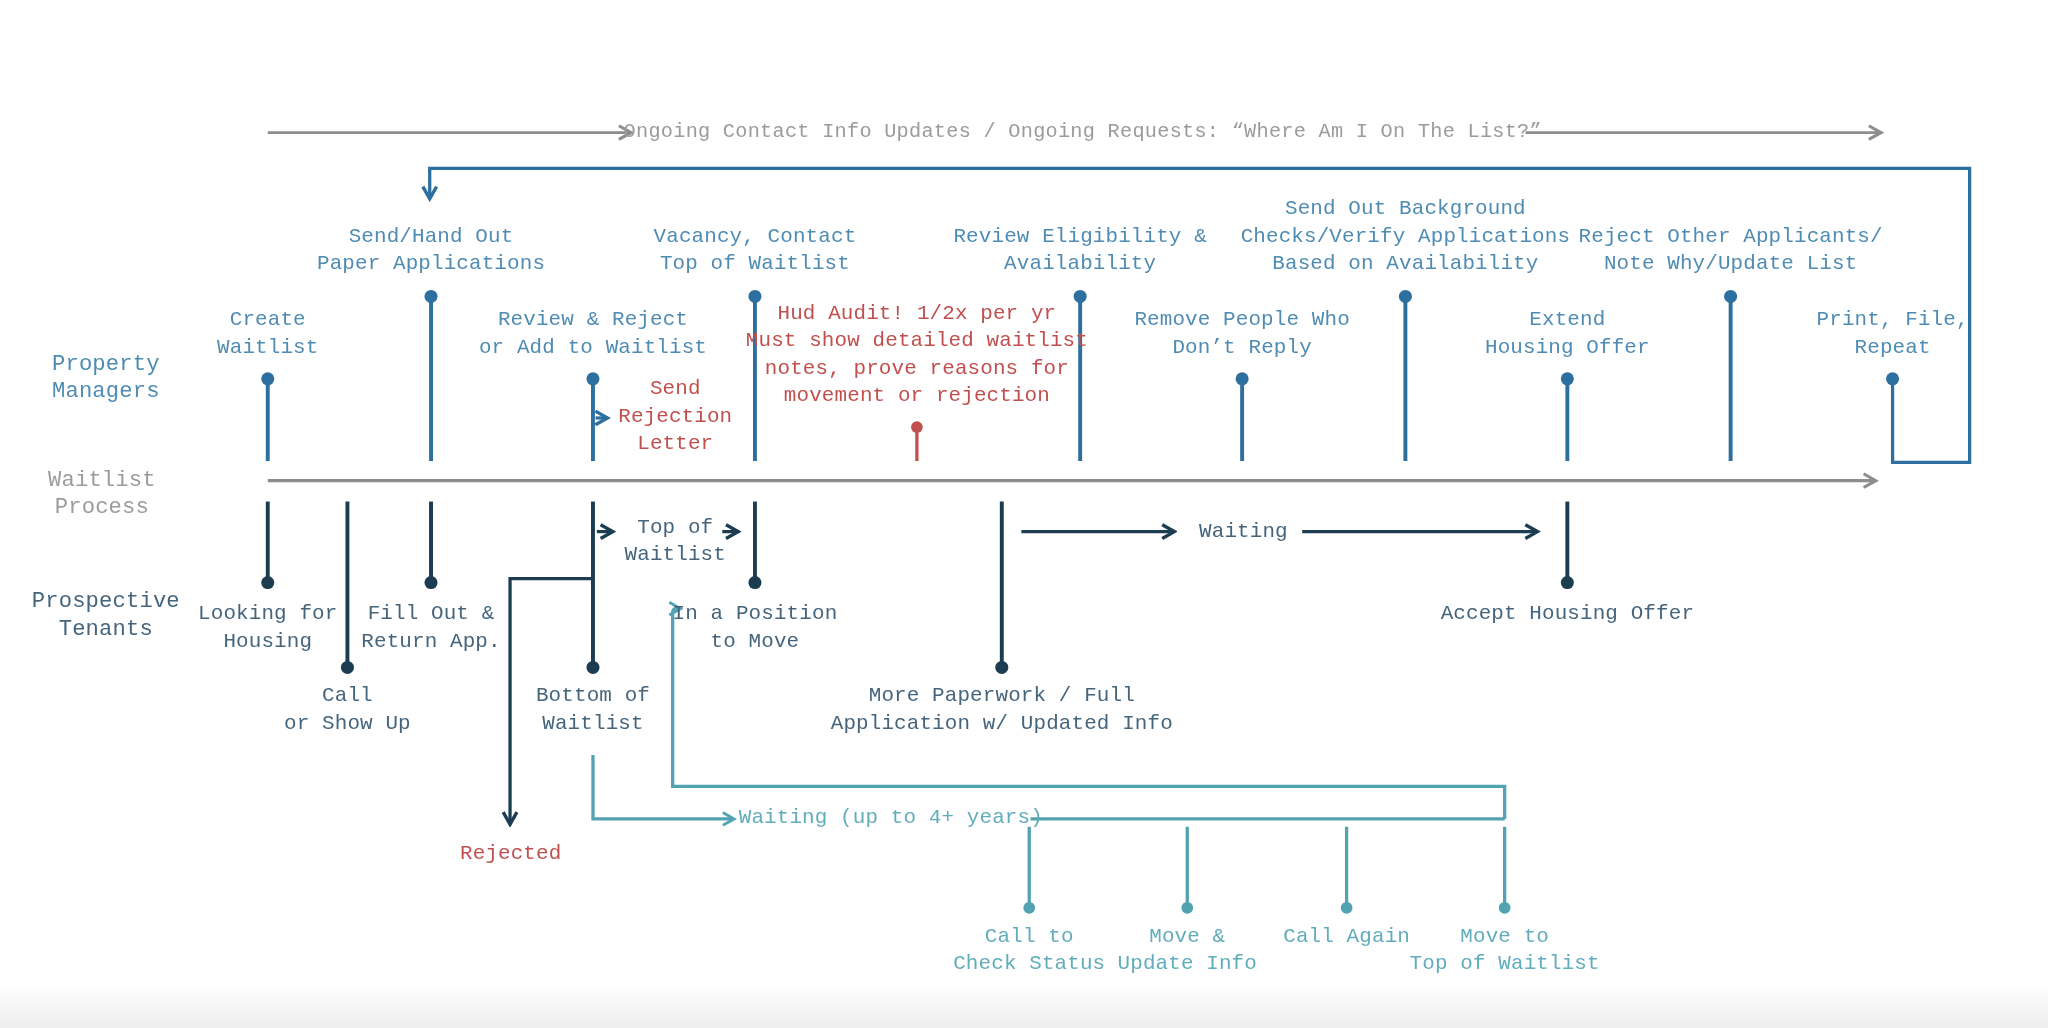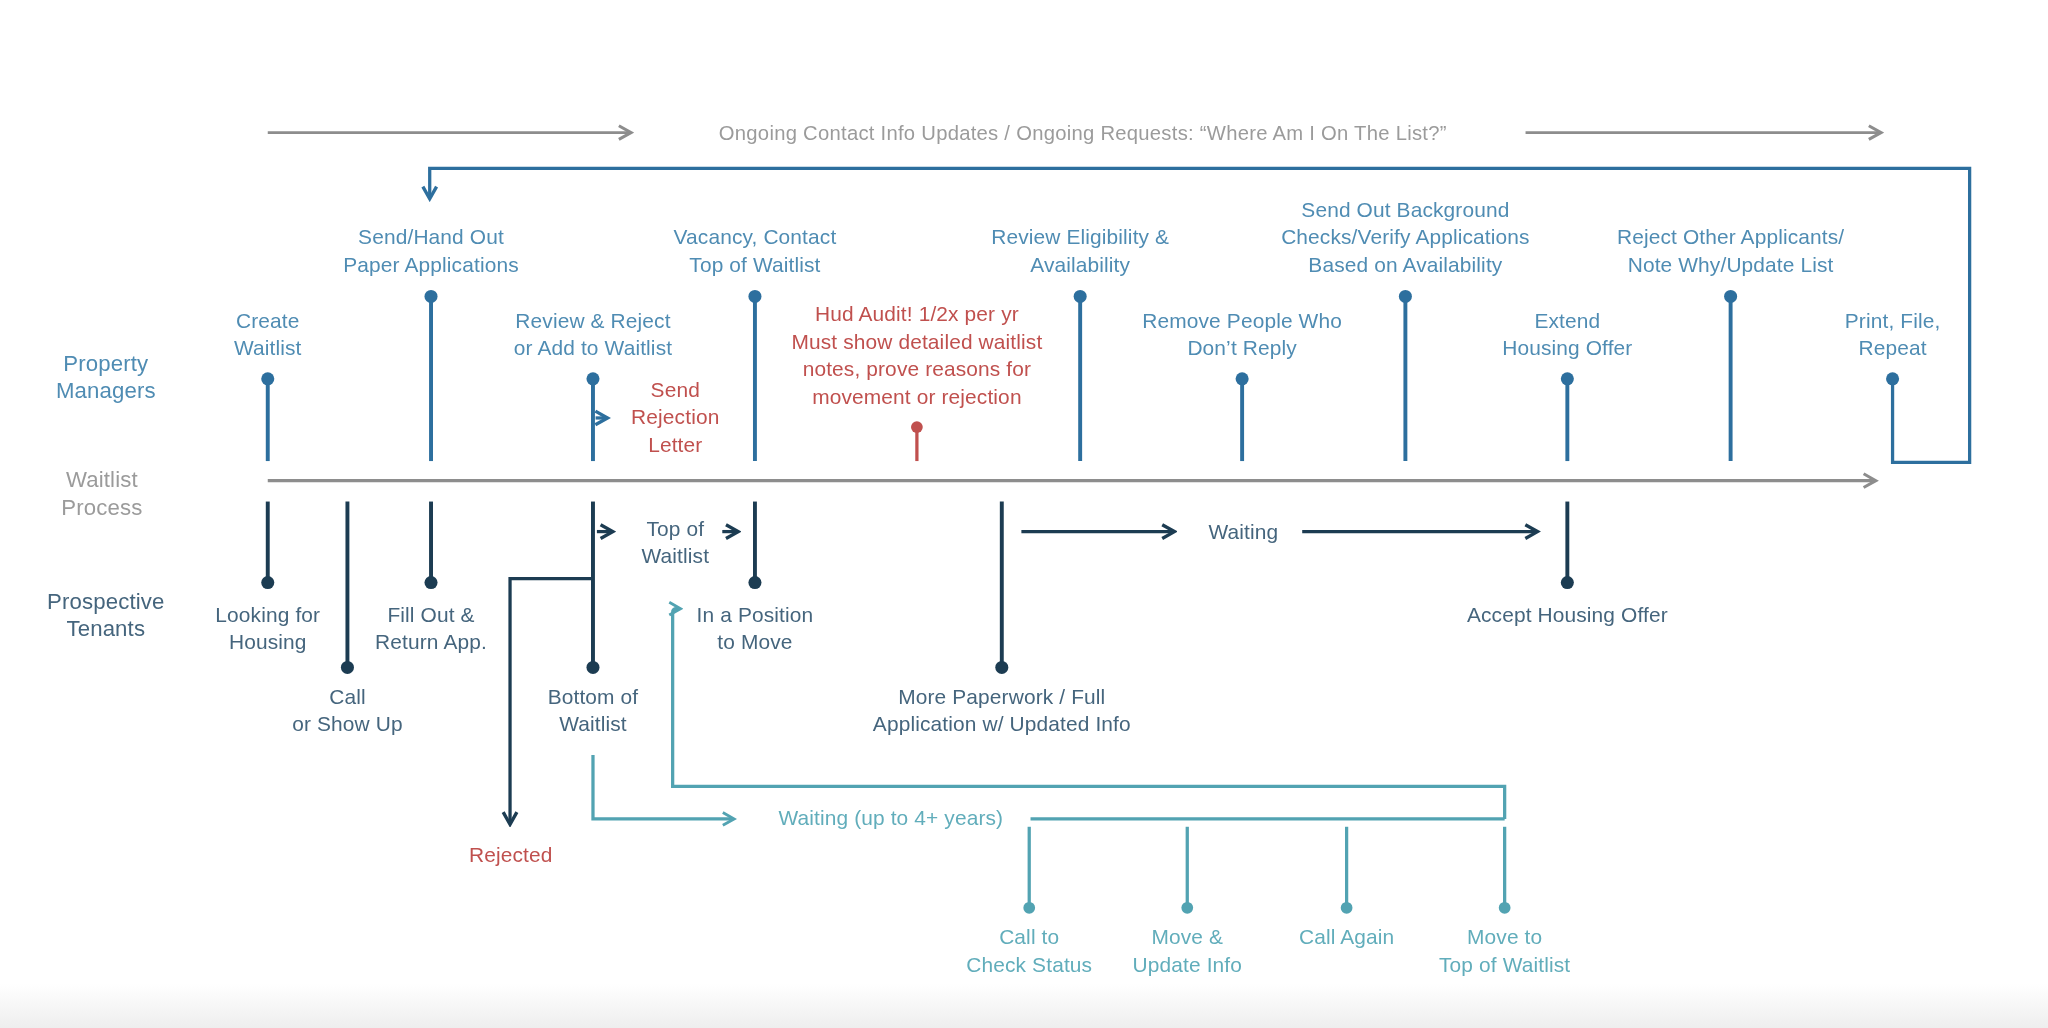--- a/index.html
+++ b/index.html
@@ -1,21 +1,21 @@
 <!DOCTYPE html>
 <html><head>
 <meta charset="utf-8">
 <style>
   html, body { margin: 0; padding: 0; background: #ffffff; }
   .canvas {
     position: relative;
     width: 2048px; height: 1028px;
     background: #ffffff;
     overflow: hidden;
-    font-family: Liberation Sans, sans-serif;
+    font-family: Liberation Mono, monospace;
   }
   .stage {
     position: absolute; left: 0; top: 0;
     width: 1568px; height: 787px;
     transform: scale(1.306122);
     transform-origin: 0 0;
   }
   .wires { position: absolute; left: 0; top: 0; }
   .lbl {
     position: absolute;

